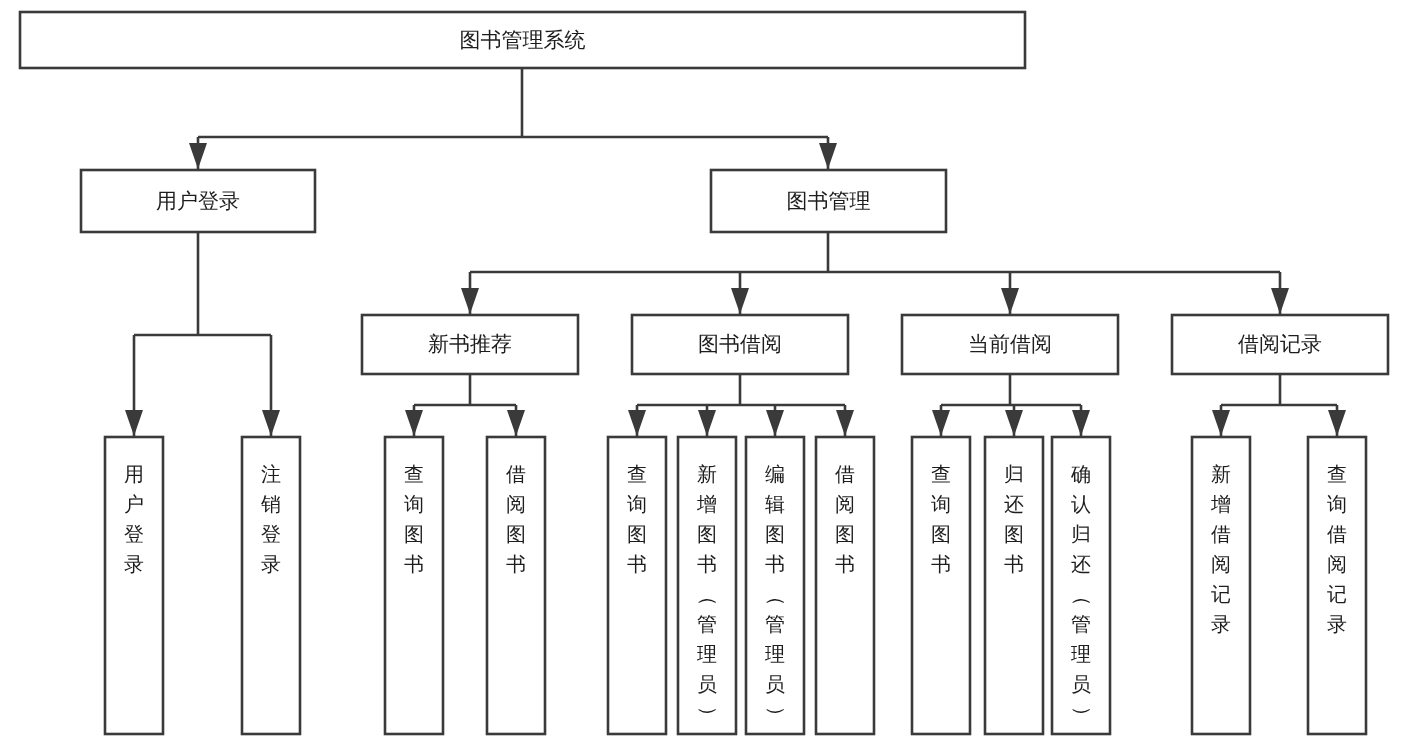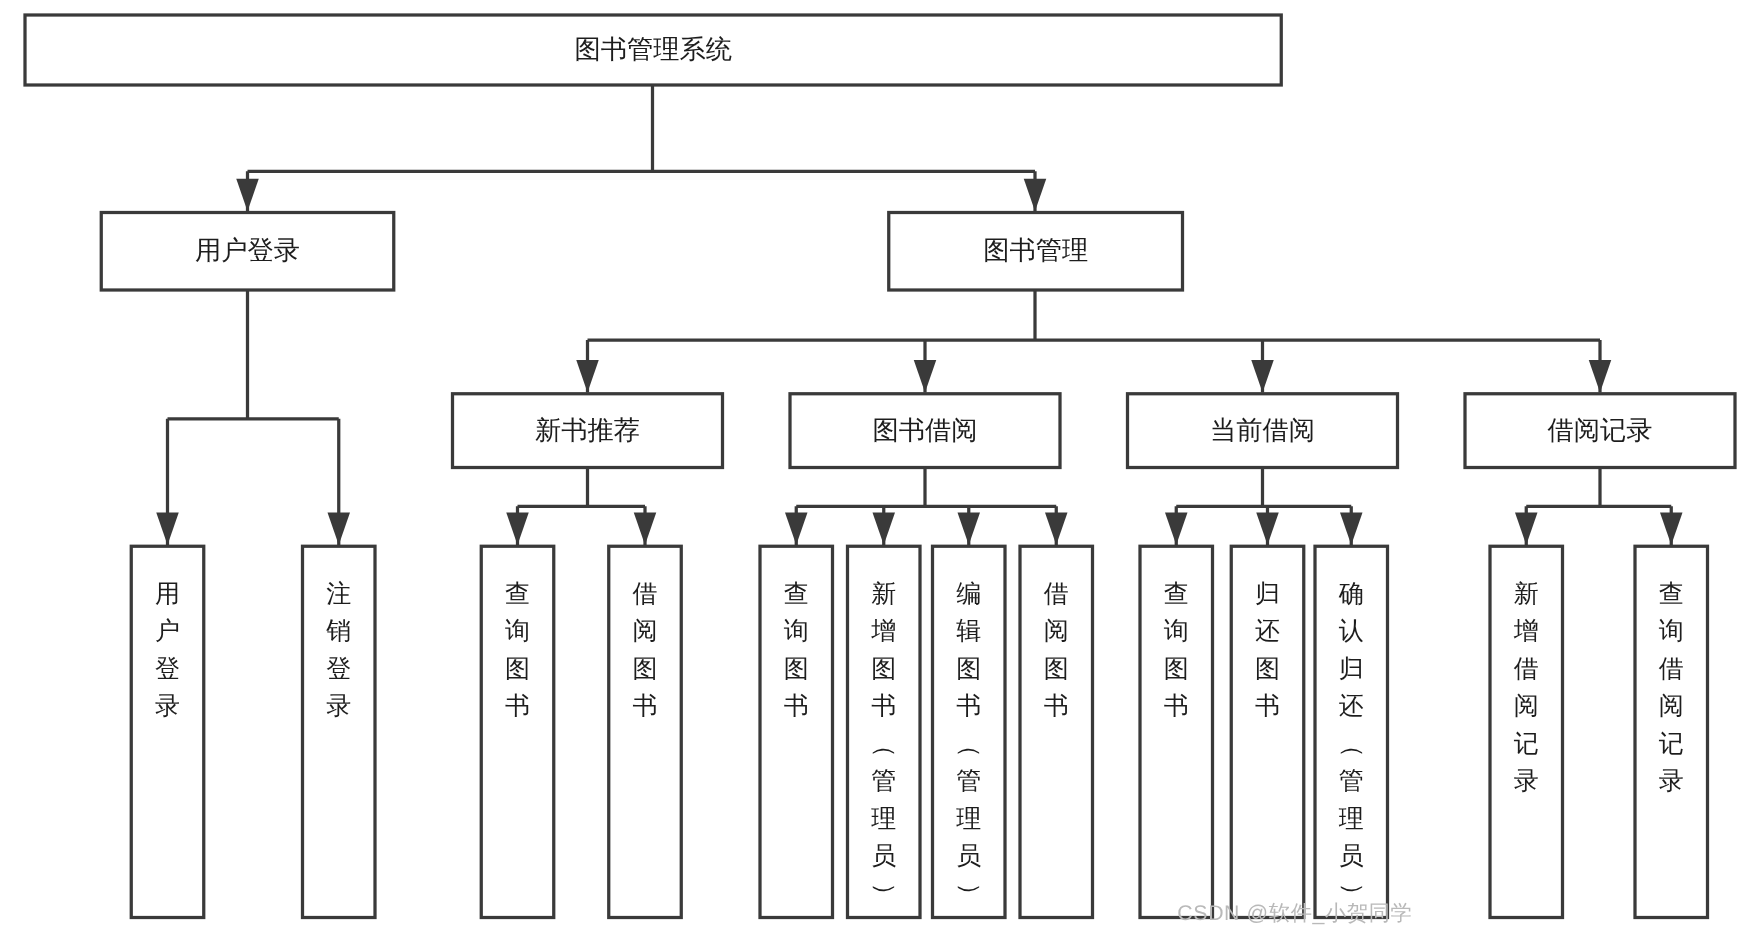--- a/index.html
+++ b/index.html
@@ -261,14 +261,13 @@
           <text x="1337" y="476" class="node-label vertical">查</text>
           <text x="1337" y="506" class="node-label vertical">询</text>
           <text x="1337" y="536" class="node-label vertical">借</text>
           <text x="1337" y="566" class="node-label vertical">阅</text>
           <text x="1337" y="596" class="node-label vertical">记</text>
           <text x="1337" y="626" class="node-label vertical">录</text>
         </g>
       </g>
   </svg>
 
-  <div class="watermark">CSDN @软件_小贺同学</div>
 </div>
 
 </body></html>

